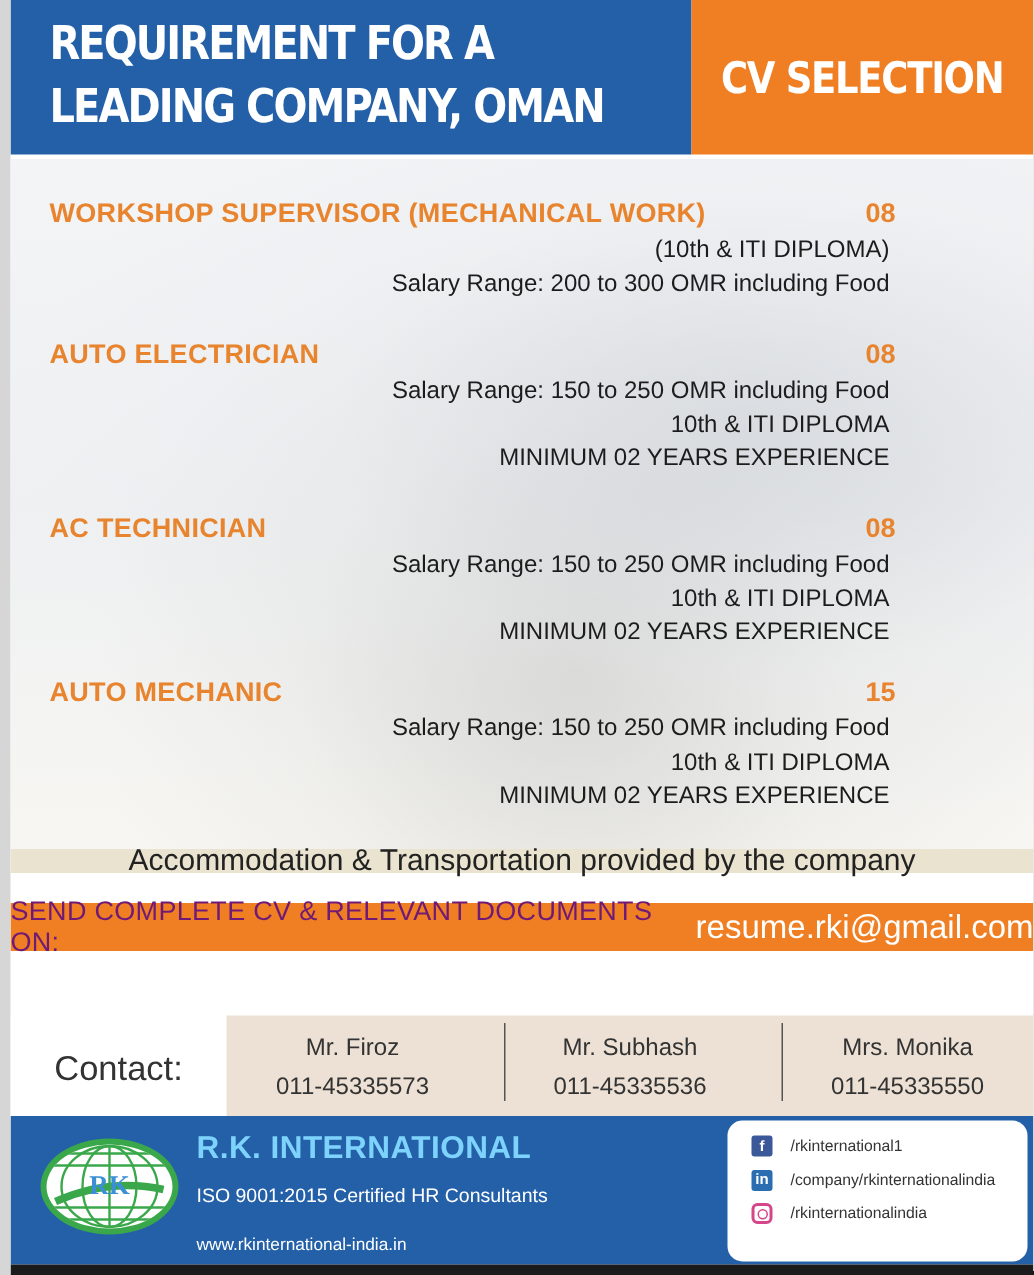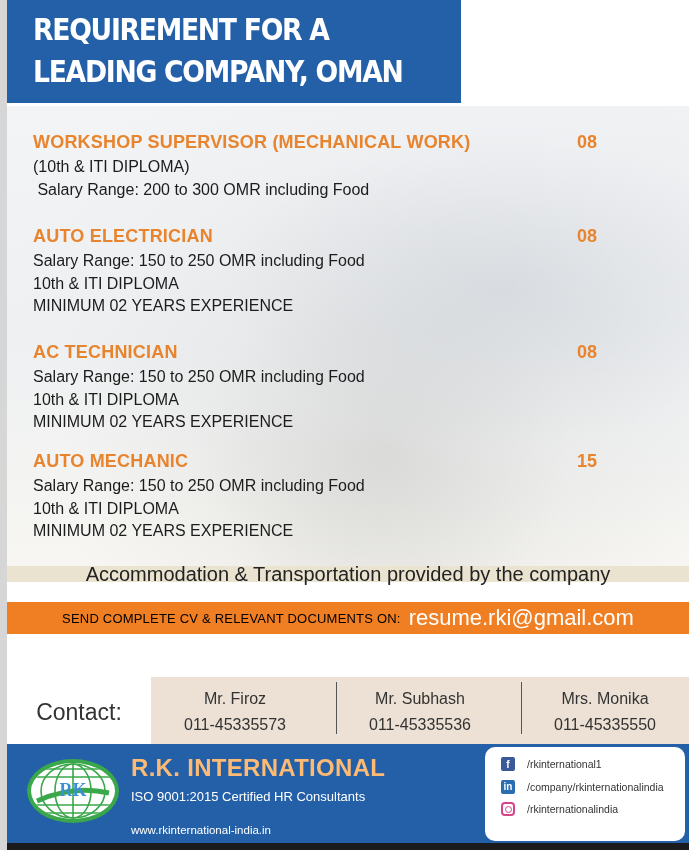--- a/index.html
+++ b/index.html
@@ -18,30 +18,30 @@
   
   .jobs { position: absolute; left: 0; top: 106px; width: 686px; height: 460px;
     background:
       radial-gradient(ellipse at 72% 40%, rgba(200,205,212,0.55) 0%, rgba(230,232,235,0.3) 40%, rgba(255,255,255,0) 70%),
       radial-gradient(ellipse at 55% 75%, rgba(185,185,180,0.5) 0%, rgba(220,220,215,0.25) 35%, rgba(255,255,255,0) 60%),
       linear-gradient(180deg, #f3f4f6 0%, #eef0f2 50%, #f7f6f2 100%);
   }
   .job { position: absolute; left: 26px; width: 560px; }
   .job-title { color: #e8842e; font-weight: bold; font-size: 18px; letter-spacing: 0.2px; white-space: nowrap; }
   .job-count { position: absolute; left: 544px; top: 0; color: #e8842e; font-weight: bold; font-size: 18px; }
-  .job-line { color: #1c1c1c; font-size: 16px; line-height: 22.5px; white-space: nowrap; }
+  .job-line { color: #1c1c1c; font-size: 16px; line-height: 22.5px; white-space: nowrap; text-align: right; }
   .job-head { height: 24px; position: relative; }
 
   
   .accom { position: absolute; left: 0; top: 566px; width: 682px; height: 16px; background: #e9e3cf; display: flex; align-items: center; justify-content: center; }
   .accom span { font-size: 20px; color: #222; }
 
   
   .send { position: absolute; left: 0; top: 602px; width: 682px; height: 32px; background: #f07f23; display: flex; align-items: center; justify-content: center; gap: 8px; }
-  .send-lbl { color: #000000; font-size: 13px; letter-spacing: 0.2px; }
+  .send-lbl { color: #701a75; font-size: 18px; letter-spacing: 0.2px; }
   .send-mail { color: #fff; font-size: 22px; }
 
   
   .contact { position: absolute; left: 0; top: 637px; width: 682px; height: 70px; display: flex; margin-top: 40px; }
   .contact-lbl { width: 144px; background: #fff; display: flex; align-items: center; justify-content: center; }
   .contact-lbl span { font-size: 23px; color: #333; }
   .contact-list { flex: 1; background: #ece1d4; display: flex; align-items: center; gap: 17px; }
   .person { flex: 1; text-align: center; position: relative; }
   .person + .person::before { content: ""; position: absolute; left: 0; top: -4px; height: 52px; border-left: 1px solid #555; }
   .p-name { font-size: 16px; color: #333; line-height: 26px; }
@@ -49,21 +49,21 @@
 
   
   .wa { position: absolute; left: 0; top: 710px; width: 682px; height: 32px; background: #e9e3cf; display: flex; align-items: center; justify-content: center; }
   .wa span { font-size: 20px; color: #222; }
 
   
   .footer { position: absolute; left: 0; top: 744px; width: 682px; height: 99px; background: #2460a8; }
   .logo { position: absolute; left: 20px; top: 15px; width: 92px; height: 64px; border-radius: 50%; background: #fff; border: 4px solid #3aa84a; overflow: hidden; }
   .logo svg { position: absolute; left: 0; top: 0; }
   .logo-rk { position: absolute; left: 0; width: 100%; top: 17px; text-align: center; color: #3b8fd4; font-family: "Liberation Serif", serif; font-weight: bold; font-size: 18px; }
-  .company { position: absolute; left: 124px; top: 10px; color: #fdba74; font-weight: bold; font-size: 24px; letter-spacing: 0.3px; }
+  .company { position: absolute; left: 124px; top: 10px; color: #7dd3fc; font-weight: bold; font-size: 21px; letter-spacing: 0.3px; }
   .iso { position: absolute; left: 124px; top: 45px; color: #fff; font-size: 13px; }
   .addr { position: absolute; left: 124px; top: 64px; color: #fff; font-size: 11.5px; }
   .web { position: absolute; left: 124px; top: 80px; color: #fff; font-size: 11.5px; }
 
   .social { position: absolute; left: 478px; top: 3px; width: 200px; height: 94px; background: #fff; border-radius: 10px; padding: 6px 0 0 16px; }
   .s-row { display: flex; align-items: center; height: 22.5px; }
   .s-icon { width: 14px; height: 14px; display: inline-flex; align-items: center; justify-content: center; margin-right: 12px; border-radius: 2px; font-size: 10px; font-weight: bold; color: #fff; }
   .s-fb { background: #3b5998; }
   .s-in { background: #2a6db0; }
   .s-ig { background: transparent; border: 2px solid #d5458a; border-radius: 4px; }
@@ -74,20 +74,23 @@
 </style>
 </head>
 <body>
 
 <div class="poster">
 
   <div class="hdr">
     <div class="hdr-left">
       <div class="hdr-title">REQUIREMENT FOR A</div>
       <div class="hdr-title">LEADING COMPANY, OMAN</div>
+    </div>
+    <div class="hdr-right">
+      <span class="hdr-cv">CV SELECTION</span>
     </div>
   </div>
 
   <div class="jobs">
     <div class="job" style="top:26px">
       <div class="job-head">
         <span class="job-title">WORKSHOP SUPERVISOR (MECHANICAL WORK)</span>
         <span class="job-count">08</span>
       </div>
       <div class="job-line">(10th &amp; ITI DIPLOMA)</div>

